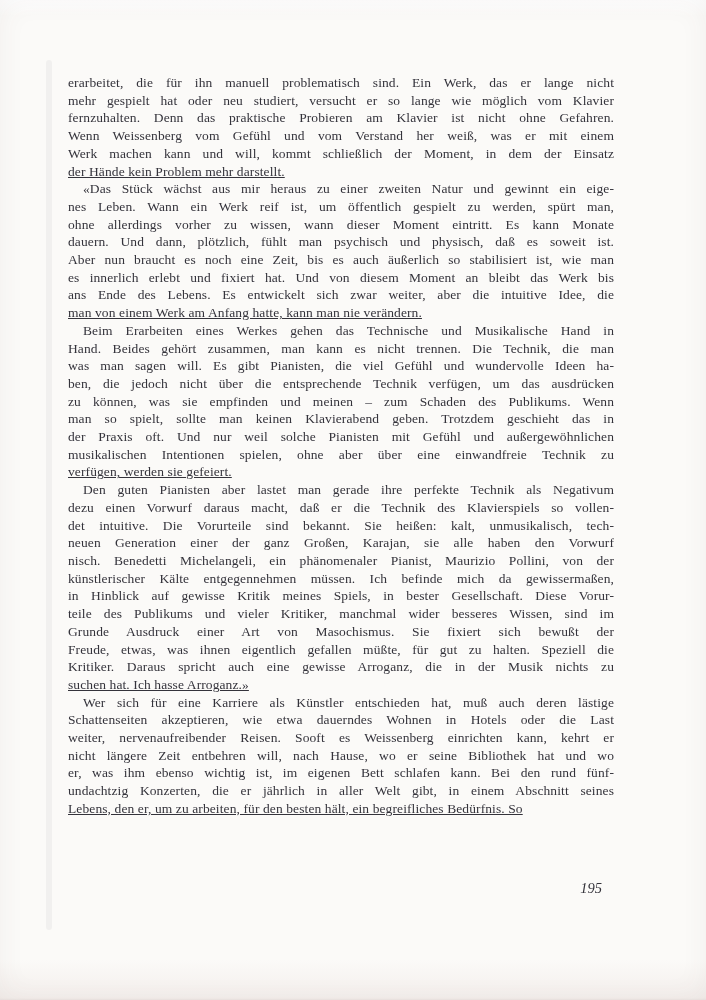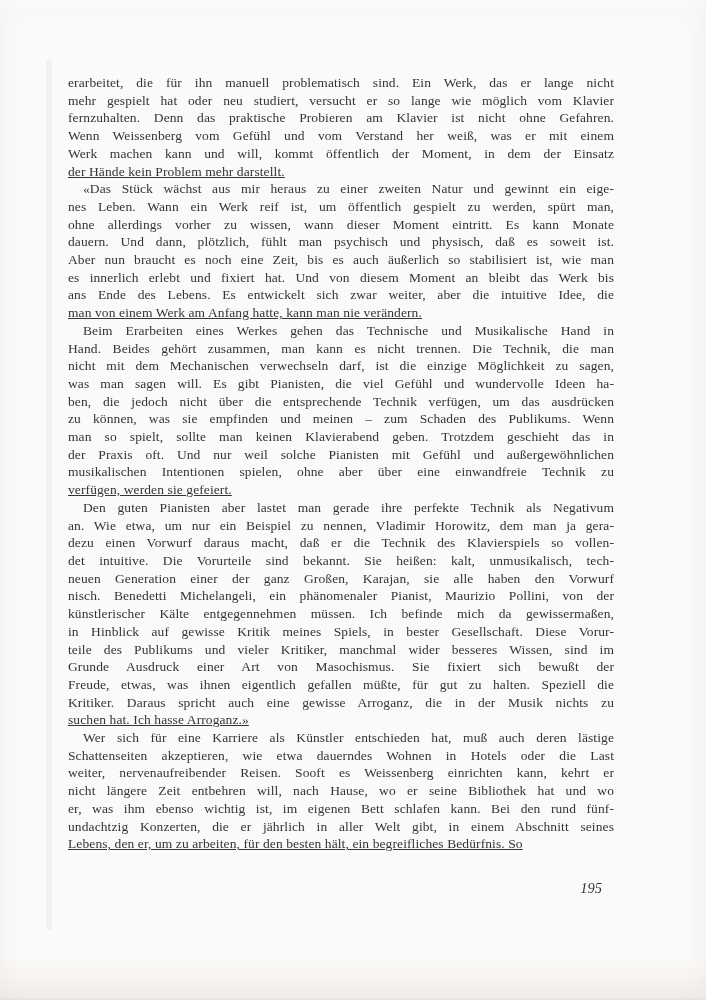--- a/index.html
+++ b/index.html
@@ -76,48 +76,46 @@
 
 <div class="viewport">
   <div class="scan-page"></div>
   <div class="scan-streak"></div>
   <div class="text-block">
       <div class="para">
         <div class="line">erarbeitet, die für ihn manuell problematisch sind. Ein Werk, das er lange nicht</div>
         <div class="line">mehr gespielt hat oder neu studiert, versucht er so lange wie möglich vom Klavier</div>
         <div class="line">fernzuhalten. Denn das praktische Probieren am Klavier ist nicht ohne Gefahren.</div>
         <div class="line">Wenn Weissenberg vom Gefühl und vom Verstand her weiß, was er mit einem</div>
-        <div class="line">Werk machen kann und will, kommt öffentlich der Moment, in dem der Einsatz</div>
+        <div class="line">Werk machen kann und will, kommt schließlich der Moment, in dem der Einsatz</div>
         <div class="line last">der Hände kein Problem mehr darstellt.</div>
       </div>
       <div class="para">
         <div class="line first">«Das Stück wächst aus mir heraus zu einer zweiten Natur und gewinnt ein eige-</div>
         <div class="line">nes Leben. Wann ein Werk reif ist, um öffentlich gespielt zu werden, spürt man,</div>
         <div class="line">ohne allerdings vorher zu wissen, wann dieser Moment eintritt. Es kann Monate</div>
         <div class="line">dauern. Und dann, plötzlich, fühlt man psychisch und physisch, daß es soweit ist.</div>
         <div class="line">Aber nun braucht es noch eine Zeit, bis es auch äußerlich so stabilisiert ist, wie man</div>
         <div class="line">es innerlich erlebt und fixiert hat. Und von diesem Moment an bleibt das Werk bis</div>
         <div class="line">ans Ende des Lebens. Es entwickelt sich zwar weiter, aber die intuitive Idee, die</div>
         <div class="line last">man von einem Werk am Anfang hatte, kann man nie verändern.</div>
       </div>
       <div class="para">
         <div class="line first">Beim Erarbeiten eines Werkes gehen das Technische und Musikalische Hand in</div>
         <div class="line">Hand. Beides gehört zusammen, man kann es nicht trennen. Die Technik, die man</div>
-        <div class="line">nicht mit dem Mechanischen verwechseln darf, ist die einzige Möglichkeit zu sagen,</div>
         <div class="line">was man sagen will. Es gibt Pianisten, die viel Gefühl und wundervolle Ideen ha-</div>
         <div class="line">ben, die jedoch nicht über die entsprechende Technik verfügen, um das ausdrücken</div>
         <div class="line">zu können, was sie empfinden und meinen – zum Schaden des Publikums. Wenn</div>
         <div class="line">man so spielt, sollte man keinen Klavierabend geben. Trotzdem geschieht das in</div>
         <div class="line">der Praxis oft. Und nur weil solche Pianisten mit Gefühl und außergewöhnlichen</div>
         <div class="line">musikalischen Intentionen spielen, ohne aber über eine einwandfreie Technik zu</div>
         <div class="line last">verfügen, werden sie gefeiert.</div>
       </div>
       <div class="para">
         <div class="line first">Den guten Pianisten aber lastet man gerade ihre perfekte Technik als Negativum</div>
-        <div class="line">an. Wie etwa, um nur ein Beispiel zu nennen, Vladimir Horowitz, dem man ja gera-</div>
         <div class="line">dezu einen Vorwurf daraus macht, daß er die Technik des Klavierspiels so vollen-</div>
         <div class="line">det intuitive. Die Vorurteile sind bekannt. Sie heißen: kalt, unmusikalisch, tech-</div>
         <div class="line">neuen Generation einer der ganz Großen, Karajan, sie alle haben den Vorwurf</div>
         <div class="line">nisch. Benedetti Michelangeli, ein phänomenaler Pianist, Maurizio Pollini, von der</div>
         <div class="line">künstlerischer Kälte entgegennehmen müssen. Ich befinde mich da gewissermaßen,</div>
         <div class="line">in Hinblick auf gewisse Kritik meines Spiels, in bester Gesellschaft. Diese Vorur-</div>
         <div class="line">teile des Publikums und vieler Kritiker, manchmal wider besseres Wissen, sind im</div>
         <div class="line">Grunde Ausdruck einer Art von Masochismus. Sie fixiert sich bewußt der</div>
         <div class="line">Freude, etwas, was ihnen eigentlich gefallen müßte, für gut zu halten. Speziell die</div>
         <div class="line">Kritiker. Daraus spricht auch eine gewisse Arroganz, die in der Musik nichts zu</div>

